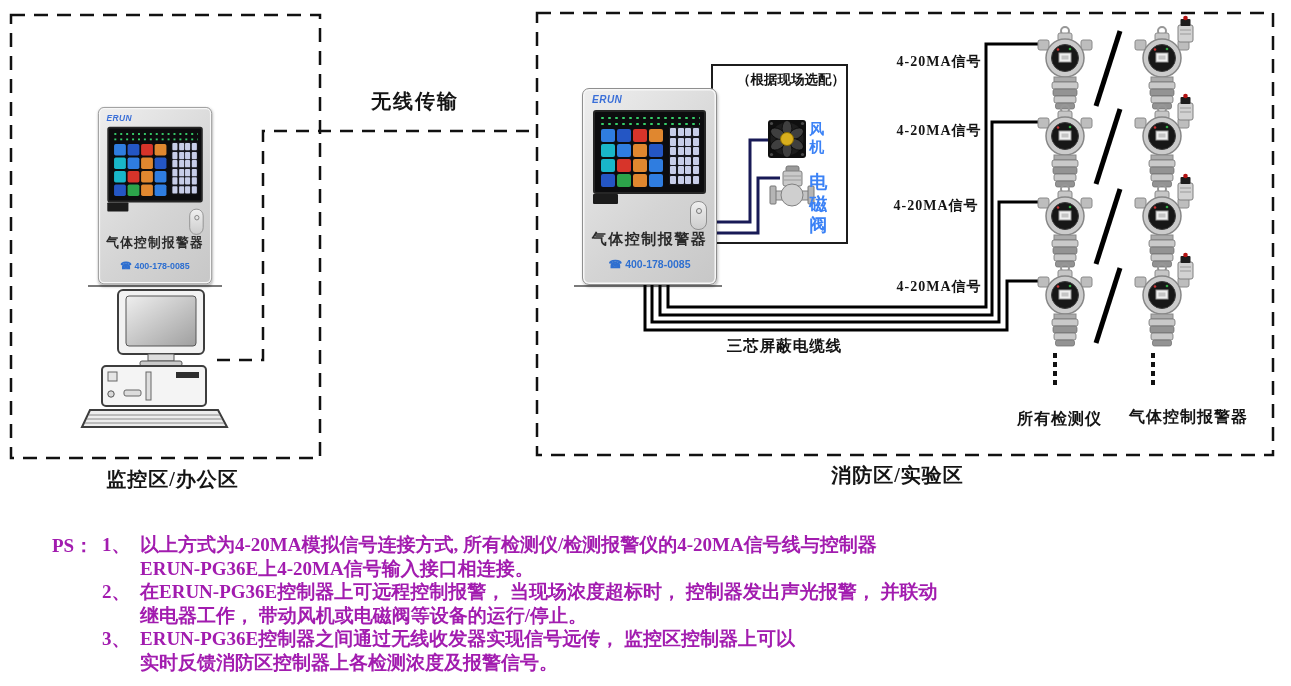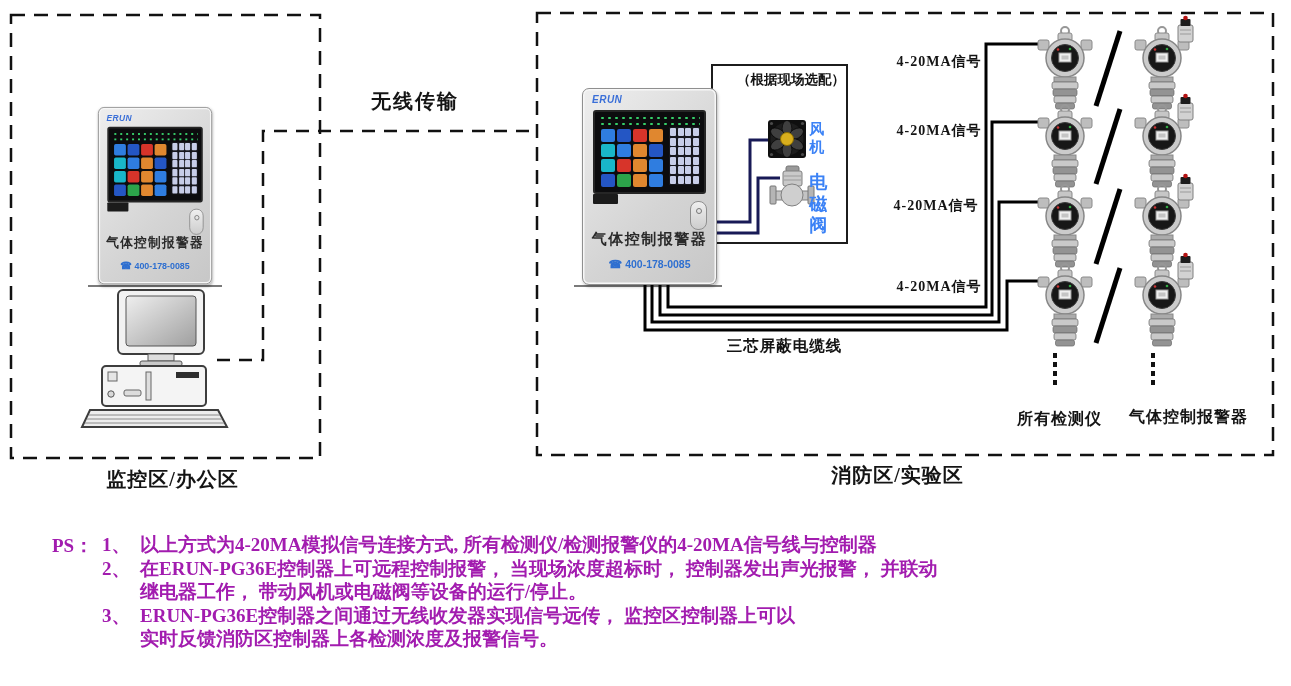--- a/index.html
+++ b/index.html
@@ -312,20 +312,21 @@
   <div class="lbl col" style="left:1012px;top:409px;width:95px;">所有检测仪</div>
   <div class="lbl col" style="left:1116px;top:407px;width:145px;">气体控制报警器</div>
 
   <div class="notes">
     <div class="ps">PS：</div>
     <div class="nitems">
       <div class="nitem">
         <div class="nnum">1、</div>
         <div class="nbody">
           <div class="nline">以上方式为4-20MA模拟信号连接方式, 所有检测仪/检测报警仪的4-20MA信号线与控制器</div>
+          <div class="nline">ERUN-PG36E上4-20MA信号输入接口相连接。</div>
         </div>
       </div>
       <div class="nitem">
         <div class="nnum">2、</div>
         <div class="nbody">
           <div class="nline">在ERUN-PG36E控制器上可远程控制报警， 当现场浓度超标时， 控制器发出声光报警， 并联动</div>
           <div class="nline">继电器工作， 带动风机或电磁阀等设备的运行/停止。</div>
         </div>
       </div>
       <div class="nitem">

